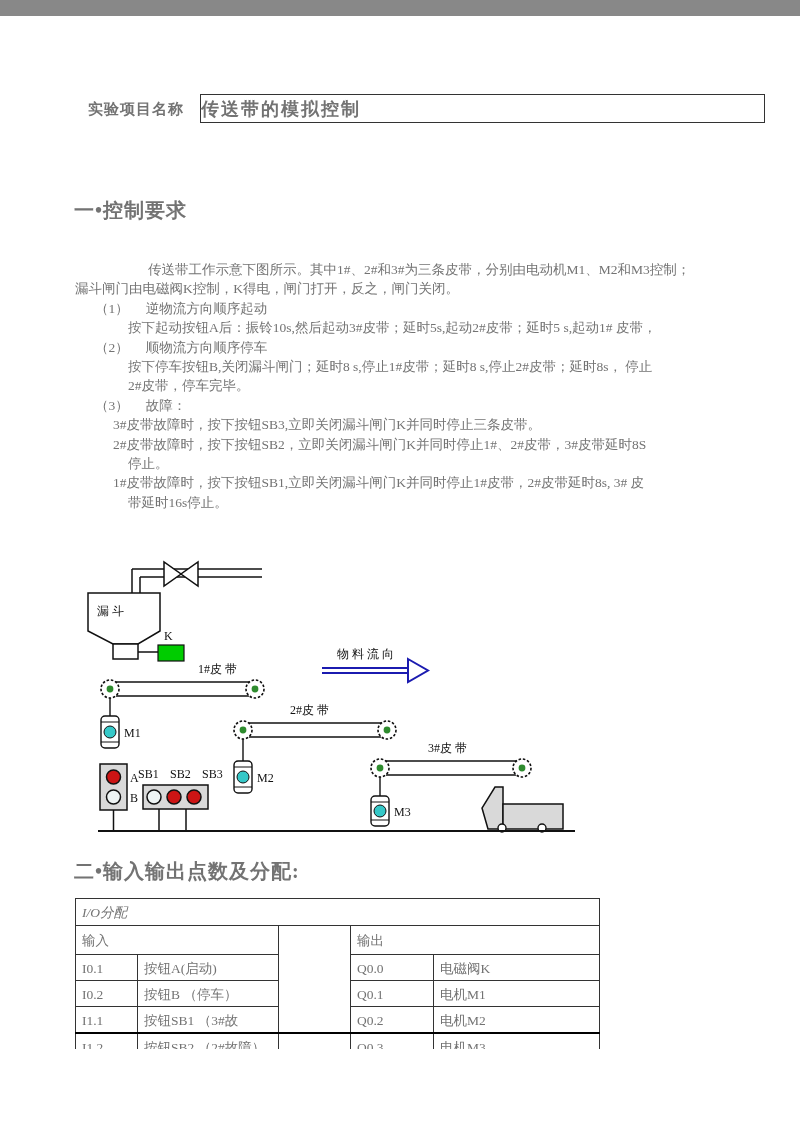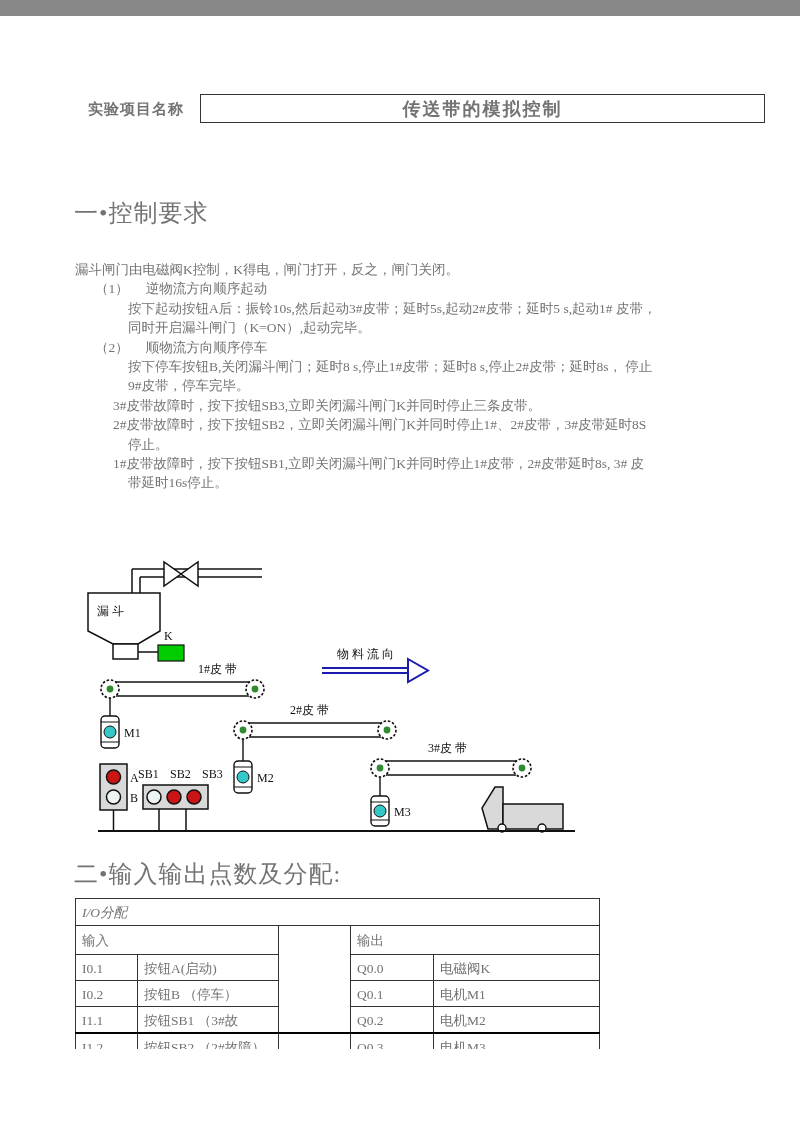--- a/index.html
+++ b/index.html
@@ -5,24 +5,24 @@
   html,body{margin:0;padding:0;background:#888;}
   .page{
     position:relative;width:800px;height:1131px;background:#ffffff;
     font-family:"Liberation Serif","DejaVu Serif",serif;color:#737373;
     overflow:hidden;margin:16px auto;
   }
   .abs{position:absolute;}
   
   .hdr-label{left:88px;top:84px;font-size:15px;font-weight:bold;letter-spacing:1px;}
   .title-box{left:200px;top:78px;width:563px;height:27px;border:1px solid #333;
-    display:flex;align-items:center;justify-content:center;}
+    display:flex;align-items:center;}
   .title-box .t{font-size:18px;font-weight:bold;letter-spacing:2px;}
   
-  .sec-heading{font-size:24px;font-weight:normal;letter-spacing:1px;}
+  .sec-heading{font-size:20px;font-weight:bold;letter-spacing:1px;}
   #sec1{left:74px;top:181px;}
   #sec2{left:74px;top:842px;}
   
   .req{left:75px;top:244px;width:700px;font-size:13.5px;line-height:19.4px;
     white-space:nowrap;}
   .req .ln{height:19.4px;}
   .ind-a{padding-left:73px;}
   .ind-b{padding-left:20px;}
   .ind-c{padding-left:53px;}
   .ind-d{padding-left:38px;}
@@ -47,27 +47,28 @@
 <div class="page">
 
   <div class="abs hdr-label">实验项目名称</div>
   <div class="abs title-box">
     <span class="t">传送带的模拟控制</span>
   </div>
 
   <div id="sec1" class="abs sec-heading">一•控制要求</div>
 
   <div class="abs req">
+    <div class="ln ind-a">传送带工作示意下图所示。其中1#、2#和3#为三条皮带，分别由电动机M1、M2和M3控制；</div>
     <div class="ln">漏斗闸门由电磁阀K控制，K得电，闸门打开，反之，闸门关闭。</div>
     <div class="ln ind-b">（1）　 逆物流方向顺序起动</div>
     <div class="ln ind-c">按下起动按钮A后：振铃10s,然后起动3#皮带；延时5s,起动2#皮带；延时5 s,起动1# 皮带，</div>
-    <div class="ln ind-c">同时开启漏斗闸门（K=ON）,起动完毕。</div>
     <div class="ln ind-b">（2）　 顺物流方向顺序停车</div>
     <div class="ln ind-c">按下停车按钮B,关闭漏斗闸门；延时8 s,停止1#皮带；延时8 s,停止2#皮带；延时8s，  停止</div>
-    <div class="ln ind-c">9#皮带，停车完毕。</div>
+    <div class="ln ind-c">2#皮带，停车完毕。</div>
+    <div class="ln ind-b">（3）　 故障：</div>
     <div class="ln ind-d">3#皮带故障时，按下按钮SB3,立即关闭漏斗闸门K并同时停止三条皮带。</div>
     <div class="ln ind-d">2#皮带故障时，按下按钮SB2，立即关闭漏斗闸门K并同时停止1#、2#皮带，3#皮带延时8S</div>
     <div class="ln ind-e">停止。</div>
     <div class="ln ind-d">1#皮带故障时，按下按钮SB1,立即关闭漏斗闸门K并同时停止1#皮带，2#皮带延时8s, 3# 皮</div>
     <div class="ln ind-e">带延时16s停止。</div>
   </div>
 
   <svg class="abs diagram" width="540" height="290" viewBox="0 0 540 290">
 
     <g stroke="#111" stroke-width="1.5" fill="none">

